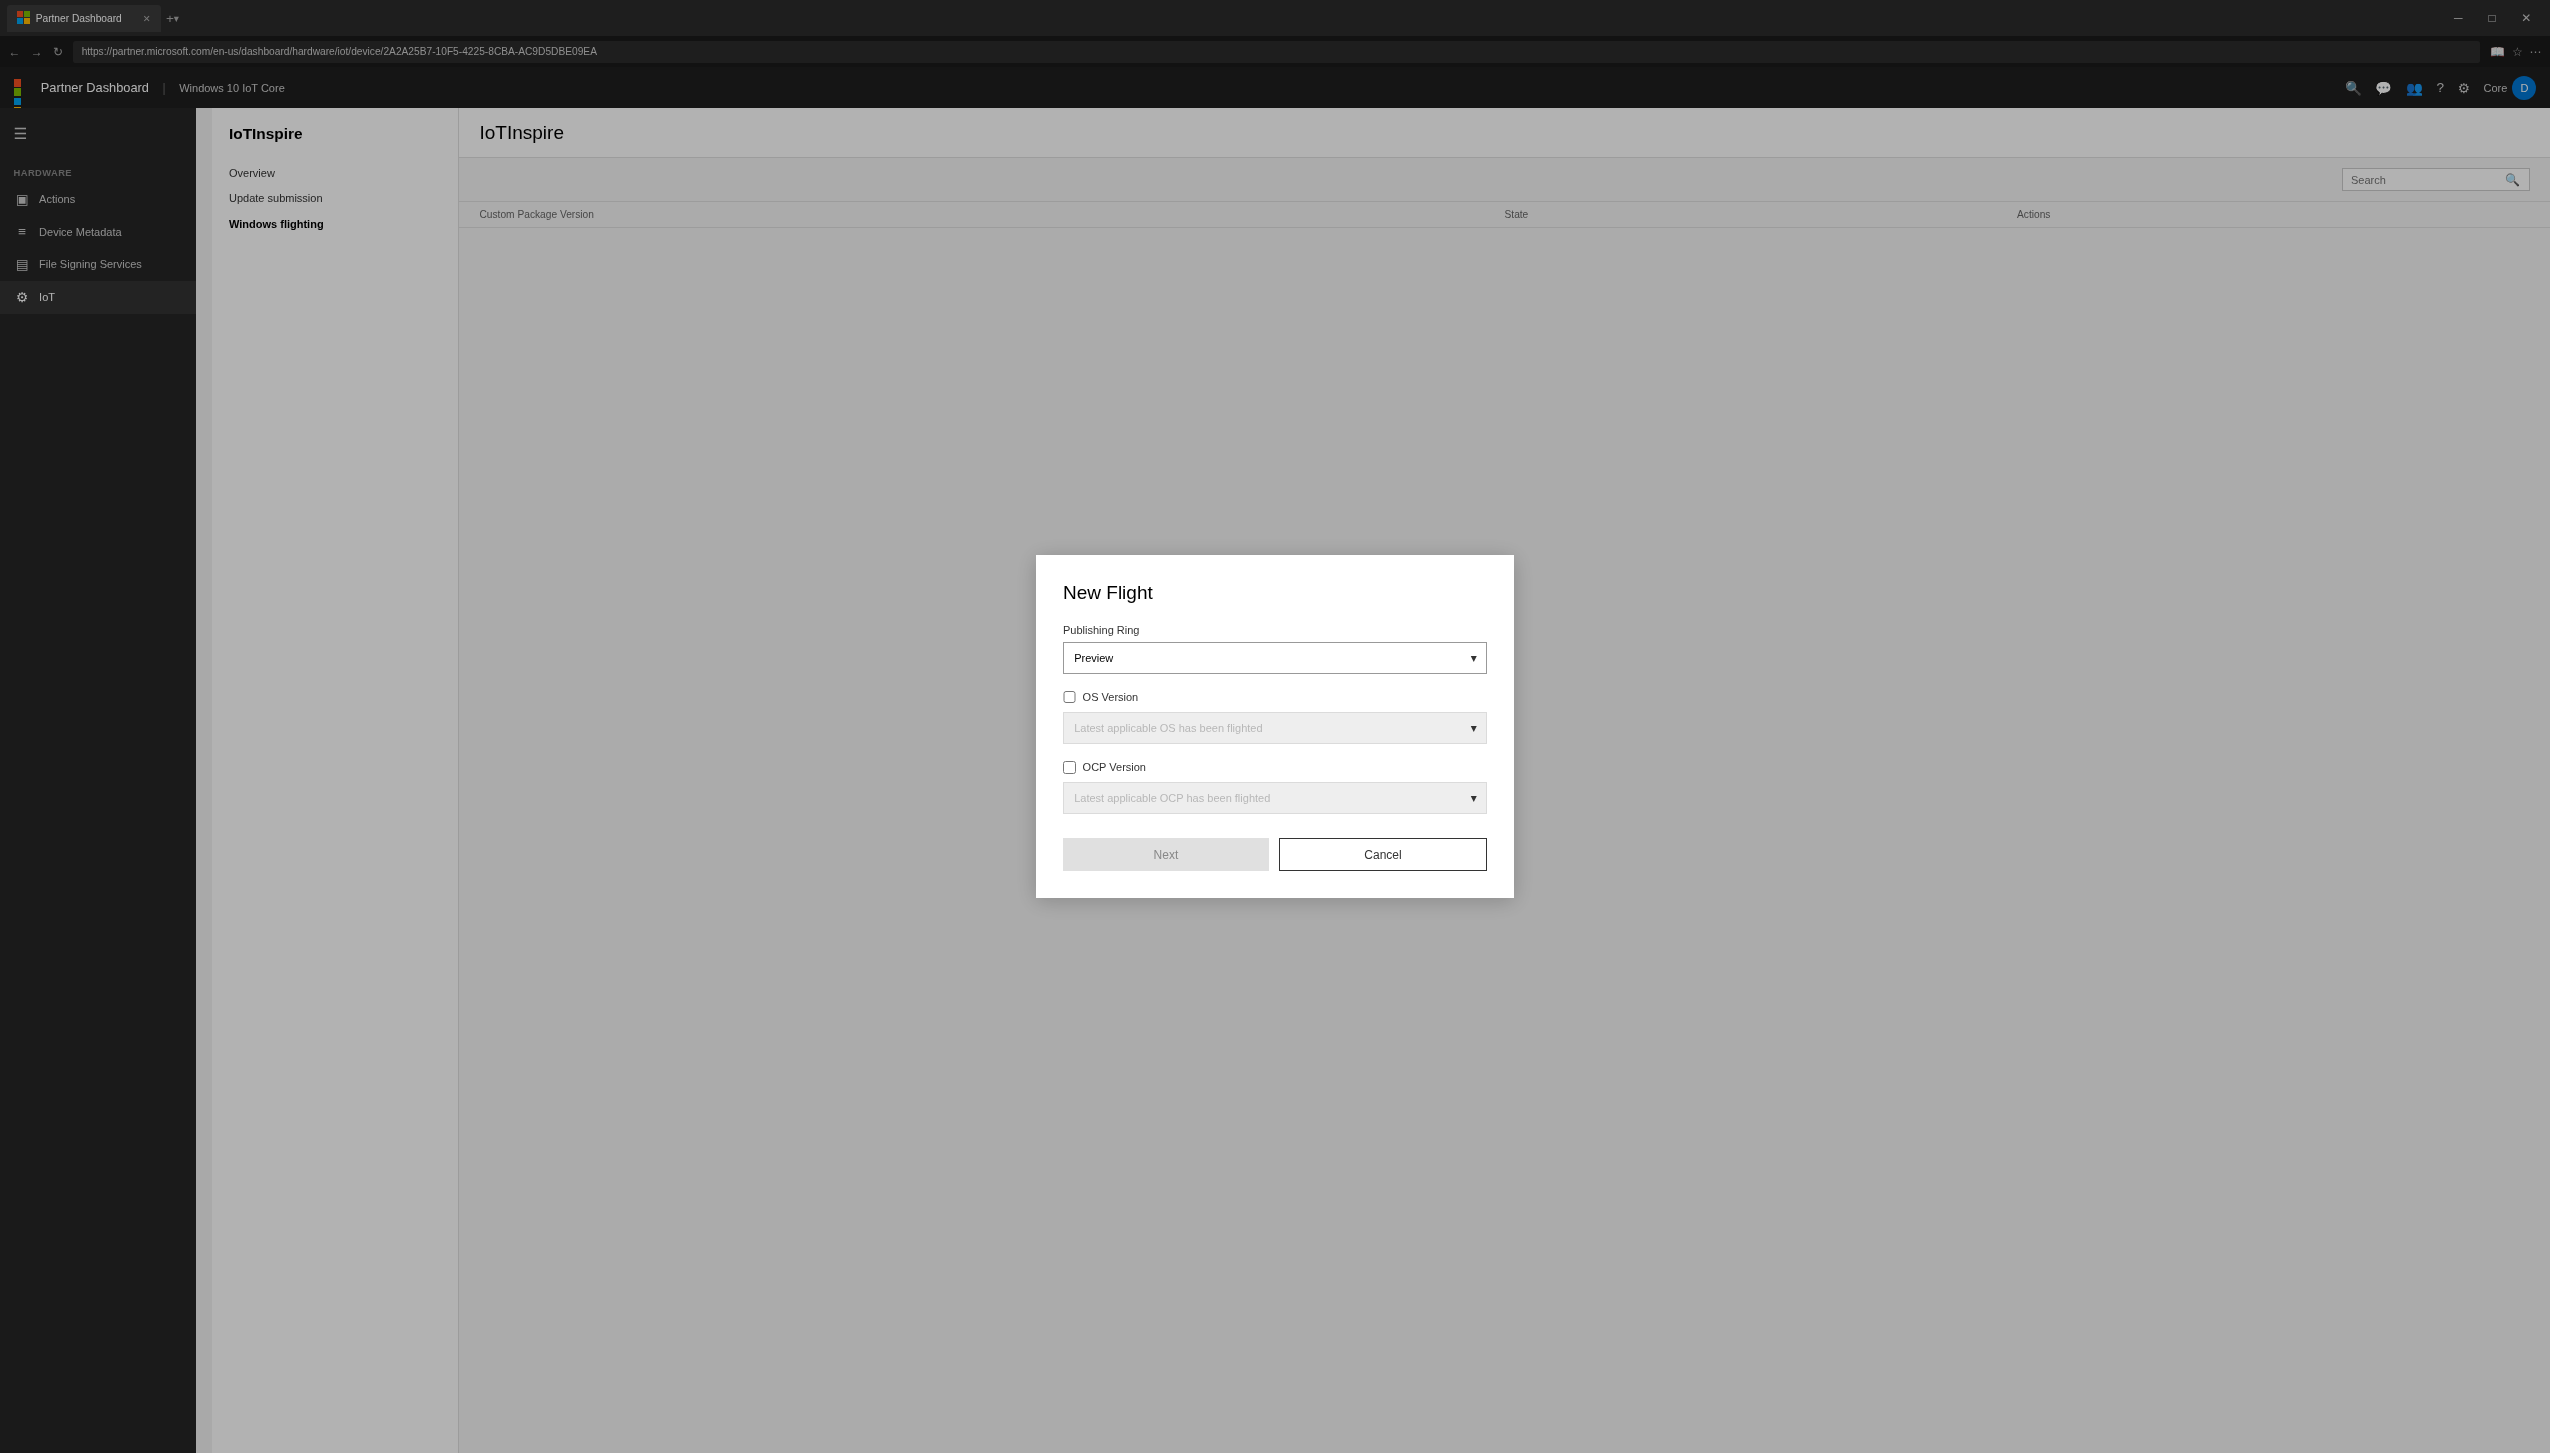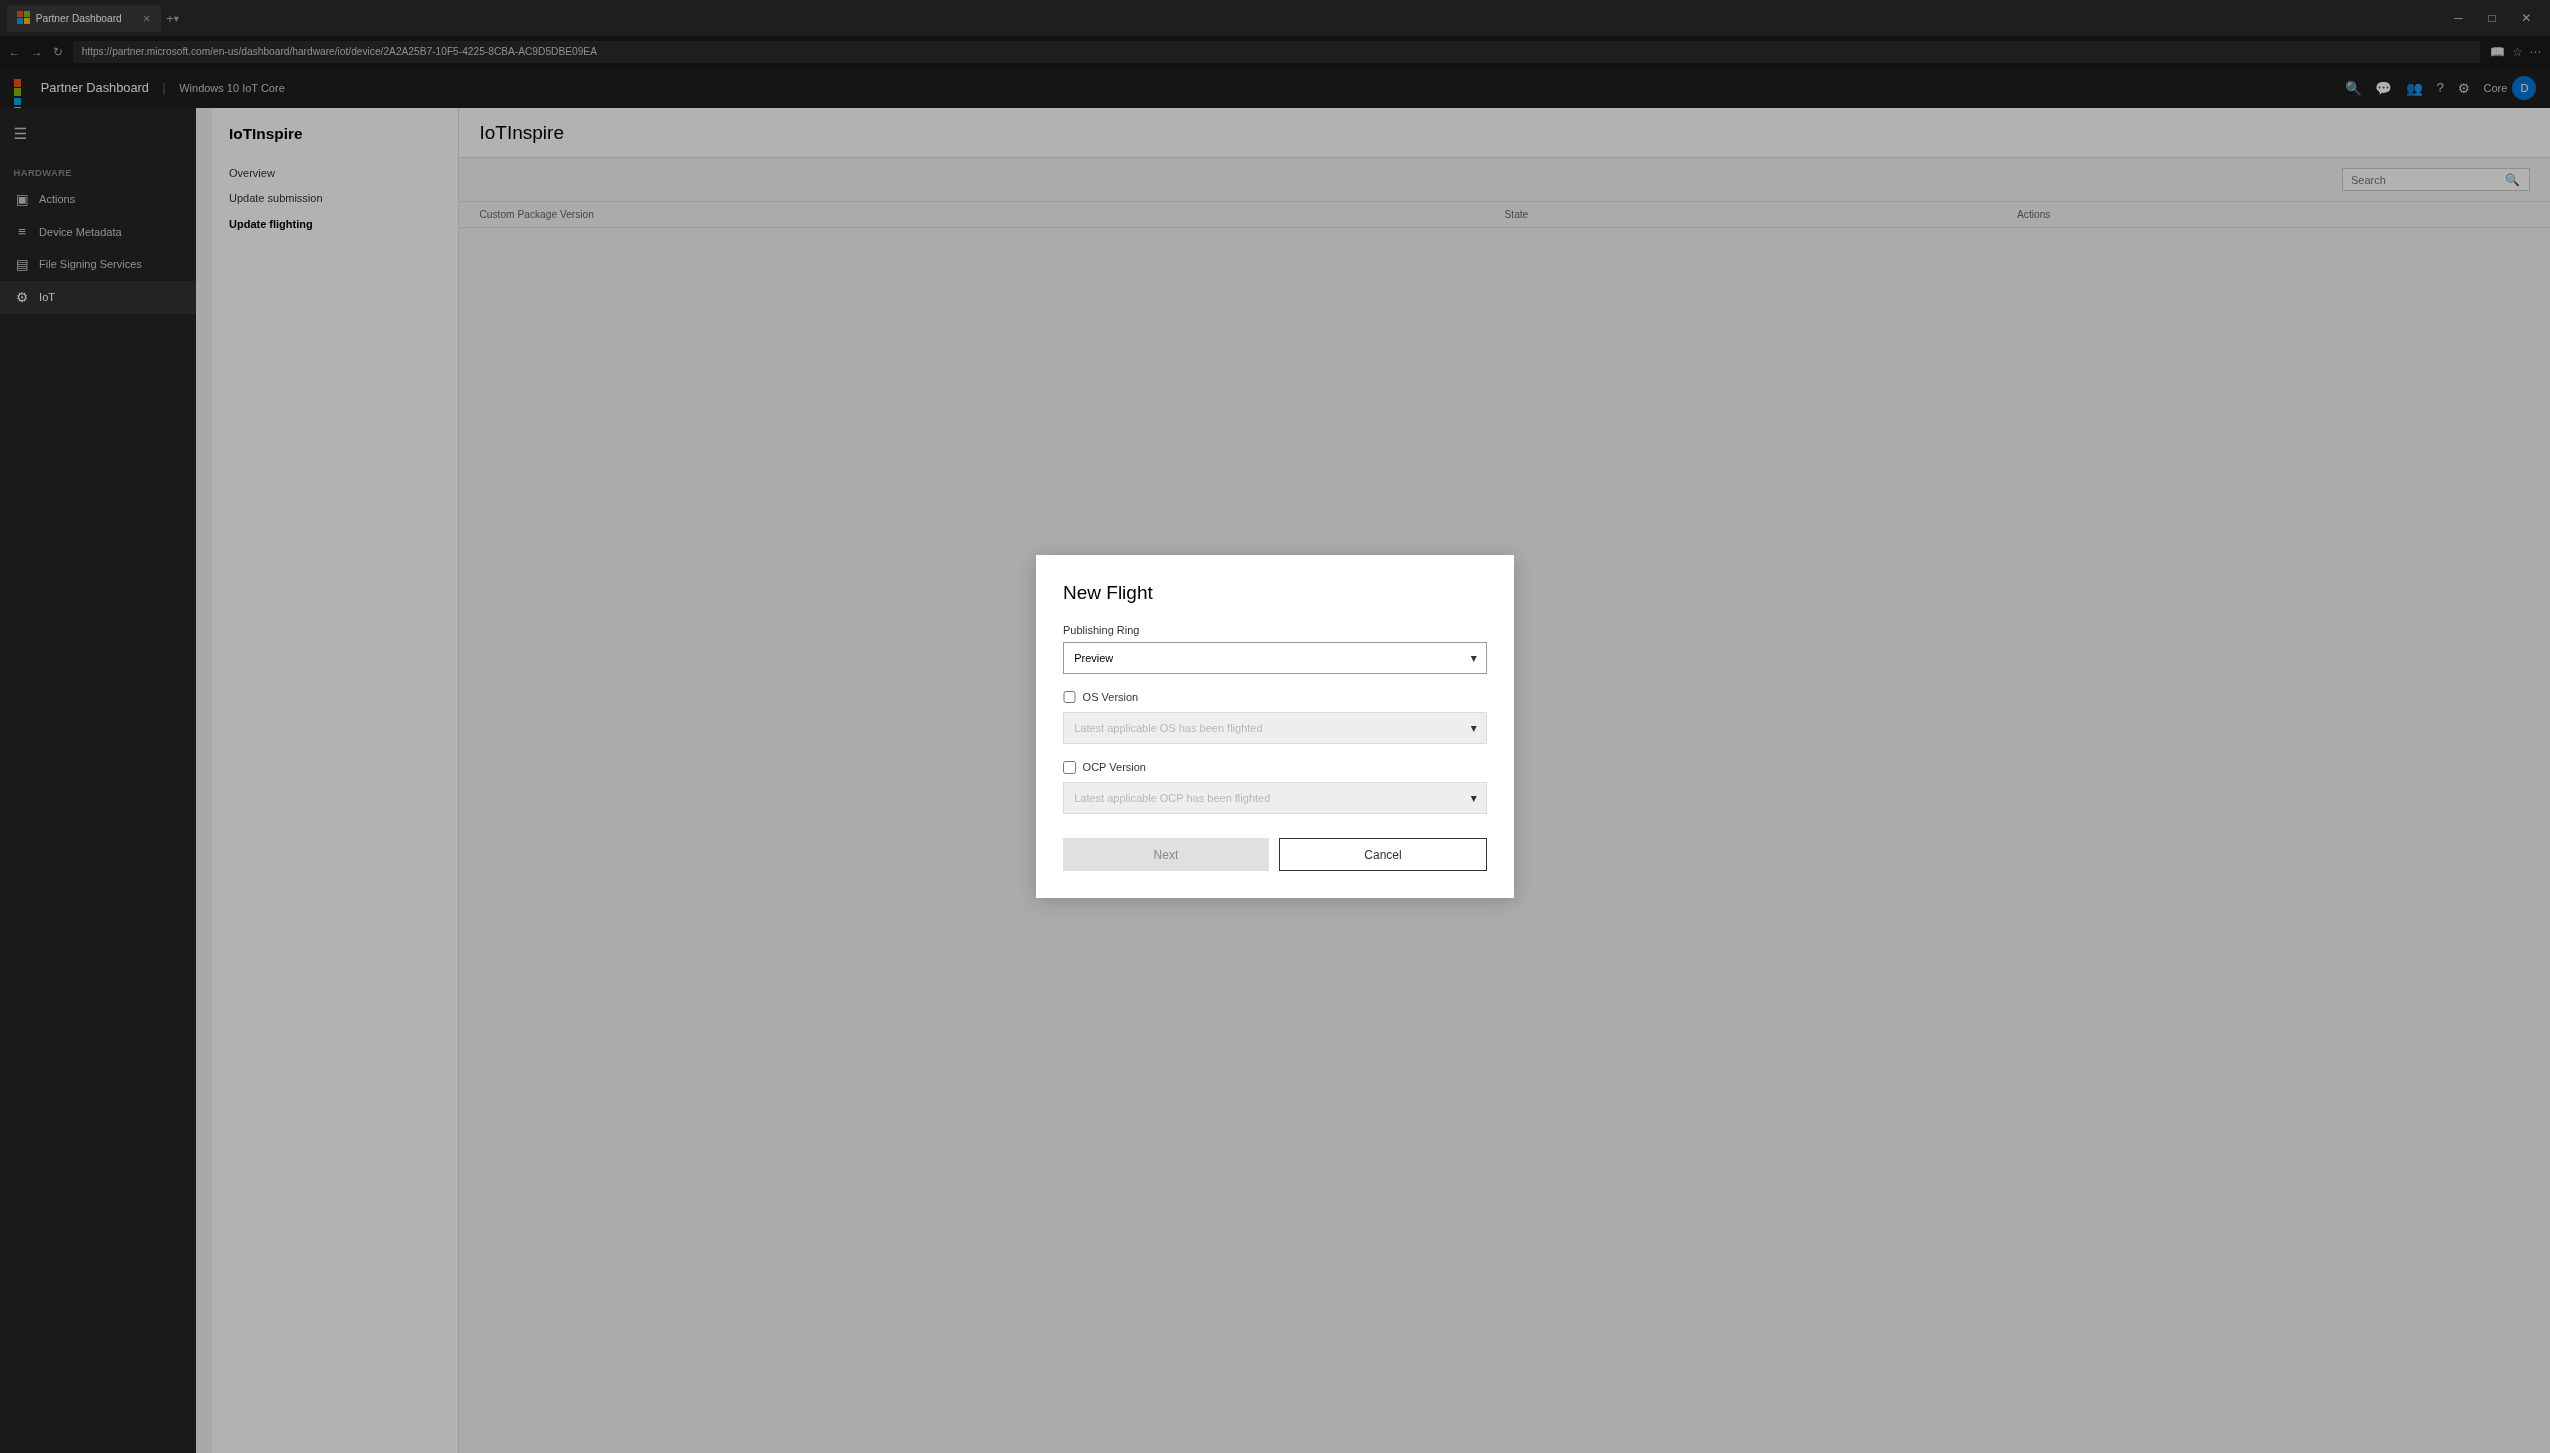--- a/index.html
+++ b/index.html
@@ -376,21 +376,21 @@
     </div>
   </div>
 
   <div class="main-content">
     <div style="display:flex; flex:1;padding-left:16px;">
 
       <div class="detail-sidebar">
         <h2>IoTInspire</h2>
         <a class="detail-nav-item">Overview</a>
         <a class="detail-nav-item">Update submission</a>
-        <a class="detail-nav-item active">Update flighting</a>
+        <a class="detail-nav-item active">Windows flighting</a>
       </div>
 
       <div class="right-panel">
         <div class="right-panel-header">
           <h2>IoTInspire</h2>
         </div>
         <div class="table-toolbar">
           <div class="search-box">
             <input type="text" placeholder="Search" style="">
             <span>🔍</span>

